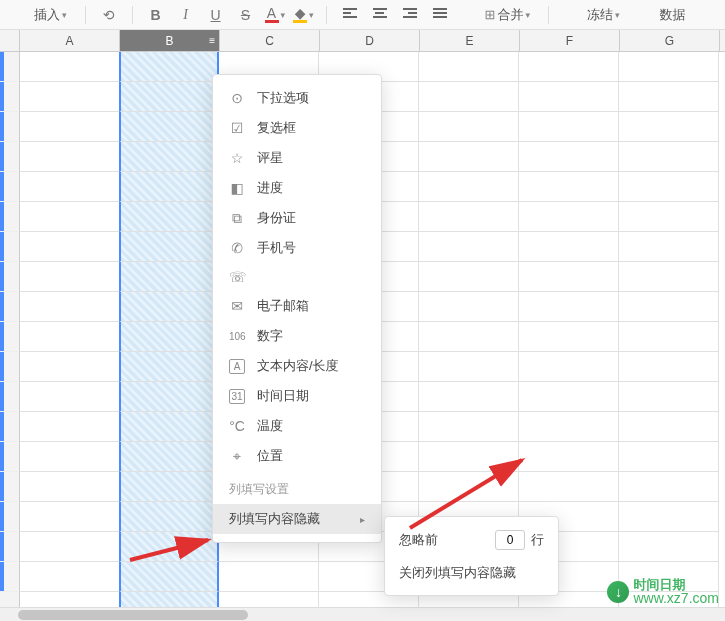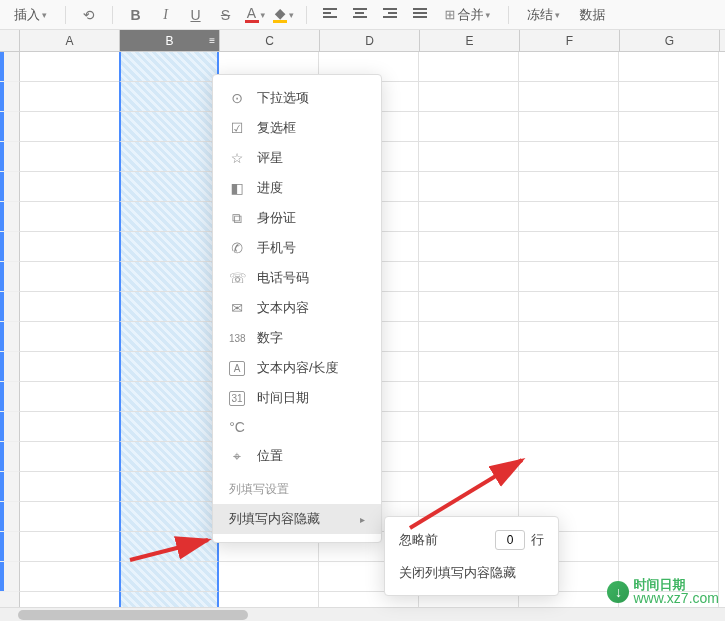--- a/index.html
+++ b/index.html
@@ -27,20 +27,21 @@
       gap: 8px;
     }
     .toolbar-btn {
       padding: 2px 6px;
       color: #555;
       cursor: pointer;
       display: flex;
       align-items: center;
       gap: 2px;
       font-size: 13px;
+      margin-left: 20px;
     }
     .toolbar-sep {
       width: 1px;
       height: 18px;
       background: #ddd;
       margin: 0 4px;
     }
     .toolbar-icon {
       color: #777;
       font-size: 14px;
@@ -579,40 +580,40 @@
       <div class="menu-item">
         <span class="mi-icon">⧉</span>
         <span class="mi-label">身份证</span>
       </div>
       <div class="menu-item">
         <span class="mi-icon">✆</span>
         <span class="mi-label">手机号</span>
       </div>
       <div class="menu-item">
         <span class="mi-icon">☏</span>
-        <span class="mi-label">电话号码</span>
       </div>
       <div class="menu-item">
         <span class="mi-icon">✉</span>
-        <span class="mi-label">文本内容</span>
-      </div>
-      <div class="menu-item">
-        <span class="mi-icon" style="font-size: 10px;">138</span>
+        <span class="mi-label">电子邮箱</span>
+      </div>
+      <div class="menu-item">
+        <span class="mi-icon" style="font-size: 10px;">106</span>
         <span class="mi-label">数字</span>
       </div>
       <div class="menu-item">
         <span class="mi-icon" style="border: 1px solid rgb(153, 153, 153); border-radius: 2px; font-size: 10px; line-height: 13px;">A</span>
         <span class="mi-label">文本内容/长度</span>
       </div>
       <div class="menu-item">
         <span class="mi-icon" style="font-size: 10px; border: 1px solid rgb(153, 153, 153); border-radius: 2px; line-height: 13px; text-align: center;">31</span>
         <span class="mi-label">时间日期</span>
       </div>
       <div class="menu-item">
         <span class="mi-icon">°C</span>
+        <span class="mi-label">温度</span>
       </div>
       <div class="menu-item">
         <span class="mi-icon">⌖</span>
         <span class="mi-label">位置</span>
       </div>
     </div>
   <div class="menu-section-title" style="margin-top:6px;">列填写设置</div>
   <div class="menu-item highlighted">
     <span class="mi-label">列填写内容隐藏</span>
     <span class="mi-arrow">▸</span>

